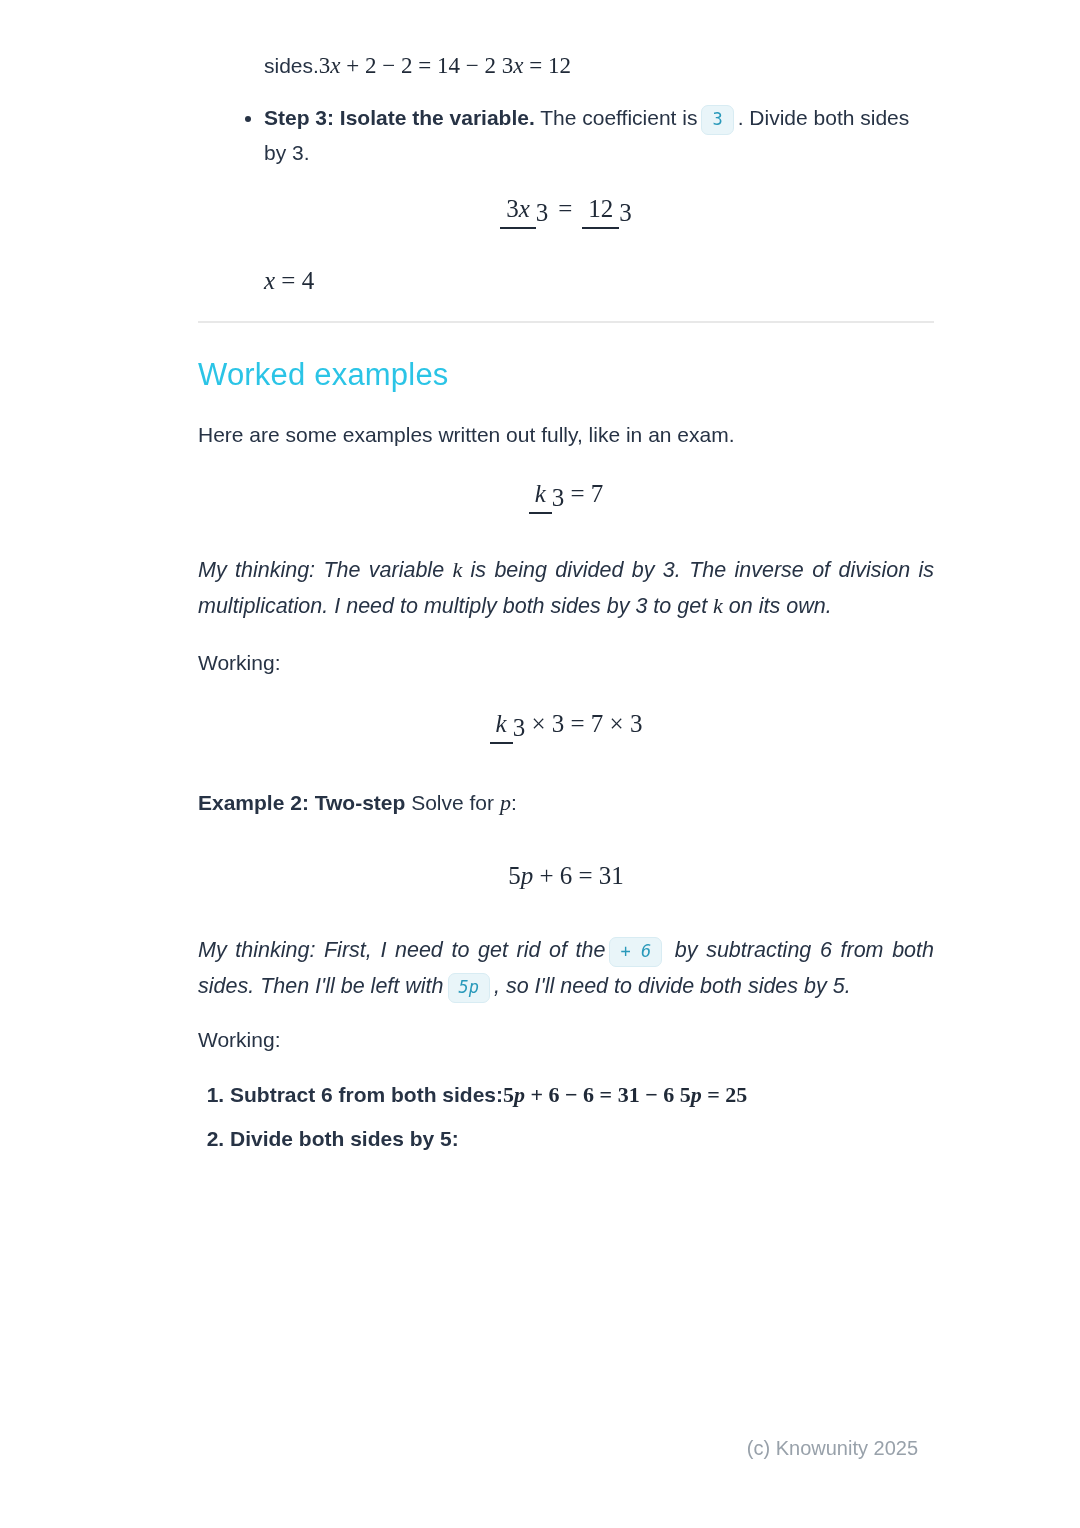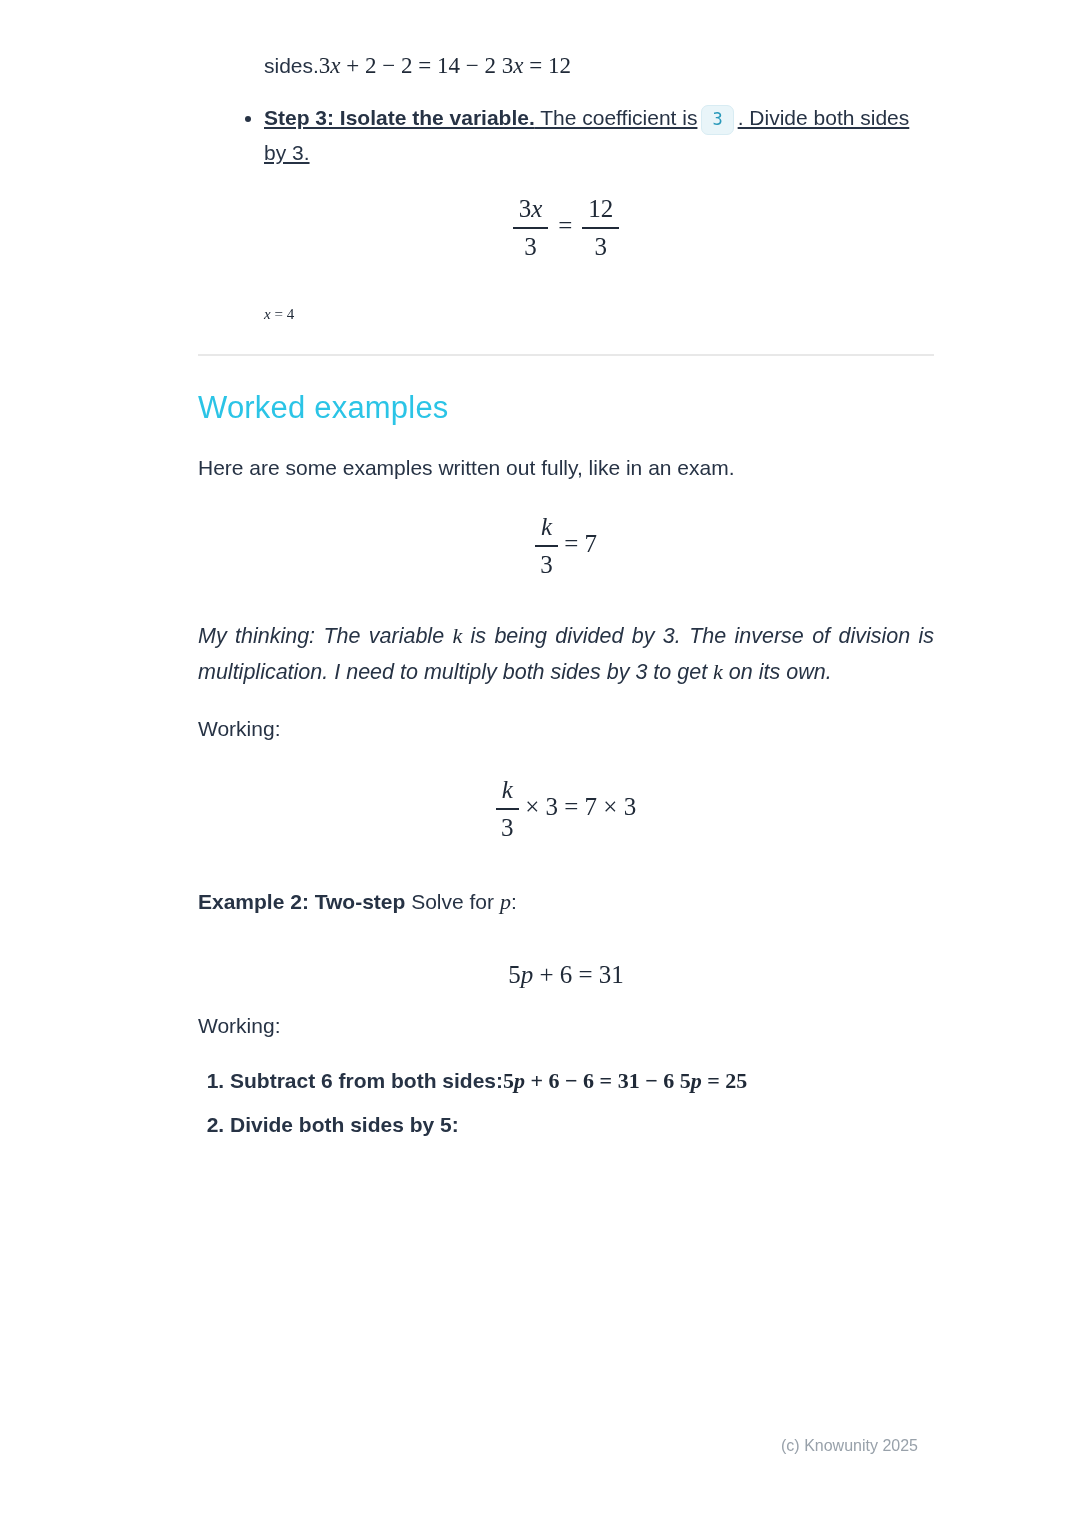--- a/index.html
+++ b/index.html
@@ -13,38 +13,38 @@
     background:#ecf8fb; border-left:6px solid #a9dee9; box-sizing:border-box; z-index:1;
   }
   .content { position:absolute; left:90px; top:0; width:736px; z-index:2; }
 
   .math { font-family:"Liberation Serif","DejaVu Serif",serif; color:#202a38; }
   .mvar { font-style:italic; }
 
   .prev-line { margin:52px 0 0 66px; font-size:21px; line-height:28px; }
   .prev-line .math { font-size:23px; }
 
-  ul.bullets { margin:20px 0 0; padding-left:66px; list-style:disc;text-decoration:underline; }
+  ul.bullets { margin:20px 0 0; padding-left:66px; list-style:disc; }
   li.bullet-item { font-size:21px; line-height:35px; }
 
   .chip {
     display:inline-block; background:#e9f5f9; border:1px solid #d8ecf3;
     border-radius:7px; padding:1px 10px 3px; margin:0 4px;
     font-family:"DejaVu Sans Mono","Liberation Mono",monospace;
     font-size:17px; line-height:24px; color:#2999ba; vertical-align:baseline;
   }
 
   .math-display { text-align:center; font-size:25px; line-height:30px; }
-  .math-display .frac { display:inline-flex; flex-direction:column; align-items:center; vertical-align:middle; }
+  .math-display .frac { display:inline-flex; flex-direction:row; align-items:center; vertical-align:middle; }
   .math-display .fnum { padding:0 6px 3px; border-bottom:2px solid #202a38; }
   .math-display .fden { padding-top:3px; }
   .math-display .mop { margin:0 10px; }
 
   #eq-step3 { margin-top:24px; }
-  .result-line { margin:38px 0 0 66px; font-size:15px; line-height:28px; }
+  .result-line { margin:38px 0 0 66px; font-size:25px; line-height:28px; }
 
   hr.divider { border:none; border-top:2px solid #e8e8e8; margin:26px 0 0; }
 
   h1.section-heading {
     margin:32px 0 0; font-size:31px; line-height:40px; font-weight:normal;
     color:#2bc4e6; letter-spacing:0.2px;
   }
   .intro { margin:26px 0 0; font-size:21px; line-height:28px; }
 
   .example-title { margin:28px 0 0; font-size:21px; line-height:28px; }
@@ -63,21 +63,21 @@
   #eq-ex2 { margin-top:44px; }
   .thinking.second { margin-top:41px; }
   .working-label.second { margin-top:22px; }
 
   ol.working-steps { margin:26px 0 0; padding-left:32px;font-weight:bold; }
   ol.working-steps li { font-size:21px; line-height:30px; margin-bottom:14px; }
   ol.working-steps .math { font-size:22px; }
 
   .copyright {
     position:absolute; top:1437px; right:54px; z-index:3;
-    font-size:16px; color:#98a1aa;
+    font-size:20px; color:#98a1aa;
   }
 </style>
 </head>
 <body>
 
 <div class="page">
 
   <div class="side-stripe"></div>
 
   <div class="content">
@@ -123,20 +123,21 @@
           <span class="fnum"><span class="mvar">k</span></span>
           <span class="fden"><span>3</span></span>
         </span><span class="mrow"><span> × 3 = 7 × 3</span></span>
     </div>
 
 
     <p class="example-title second"><strong>Example 2: Two-step</strong><span> Solve for </span><span class="math"><span class="mvar">p</span></span><span>:</span></p>
 
     <div class="math-display math" id="eq-ex2"><span>5</span><span class="mvar">p</span><span> + 6 = 31</span></div>
 
+    <p class="thinking second"><span>My thinking: First, I need to get rid of the</span><span class="chip">+ 6</span><span> by subtracting 6 from both sides. Then I'll be left with</span><span class="chip">5p</span><span>, so I'll need to divide both sides by 5.</span></p>
 
     <p class="working-label second">Working:</p>
 
     <ol class="working-steps">
       <li><span>Subtract 6 from both sides:</span><span class="math"><span>5</span><span class="mvar">p</span><span> + 6 − 6 = 31 − 6 </span><span>5</span><span class="mvar">p</span><span> = 25</span></span></li>
       <li><span>Divide both sides by 5:</span></li>
     </ol>
 
   </div>
 

